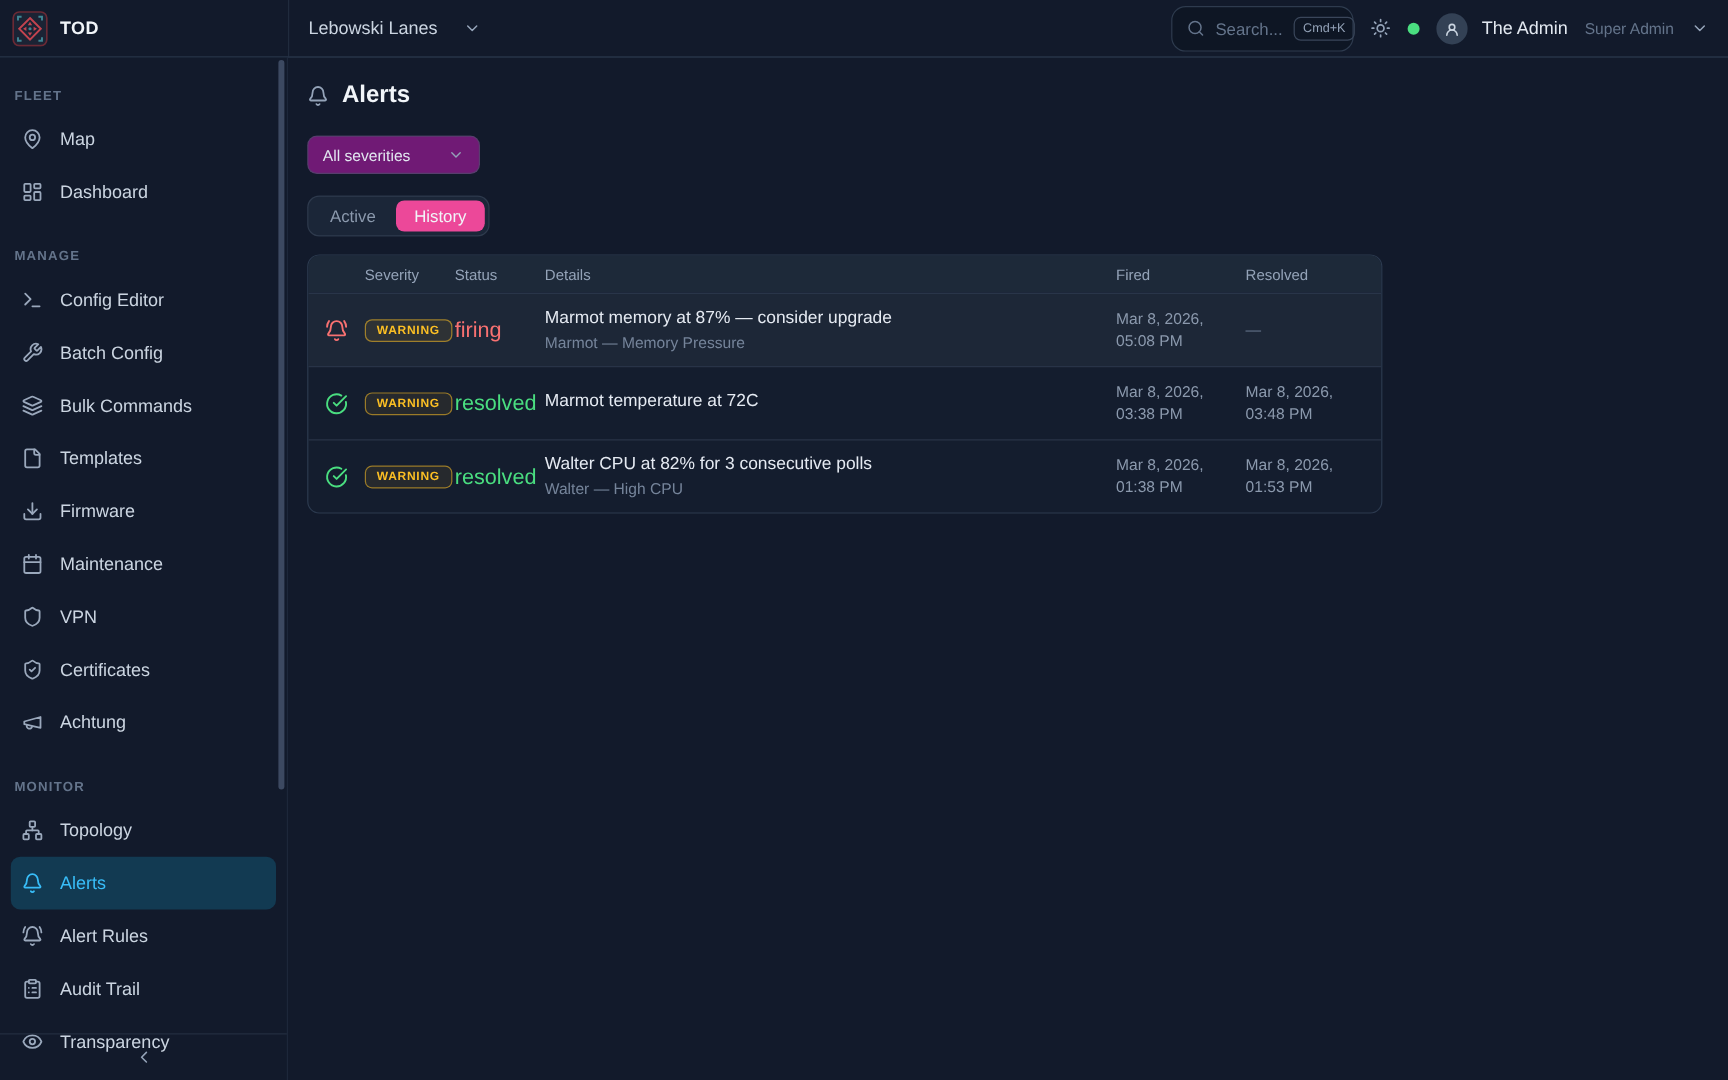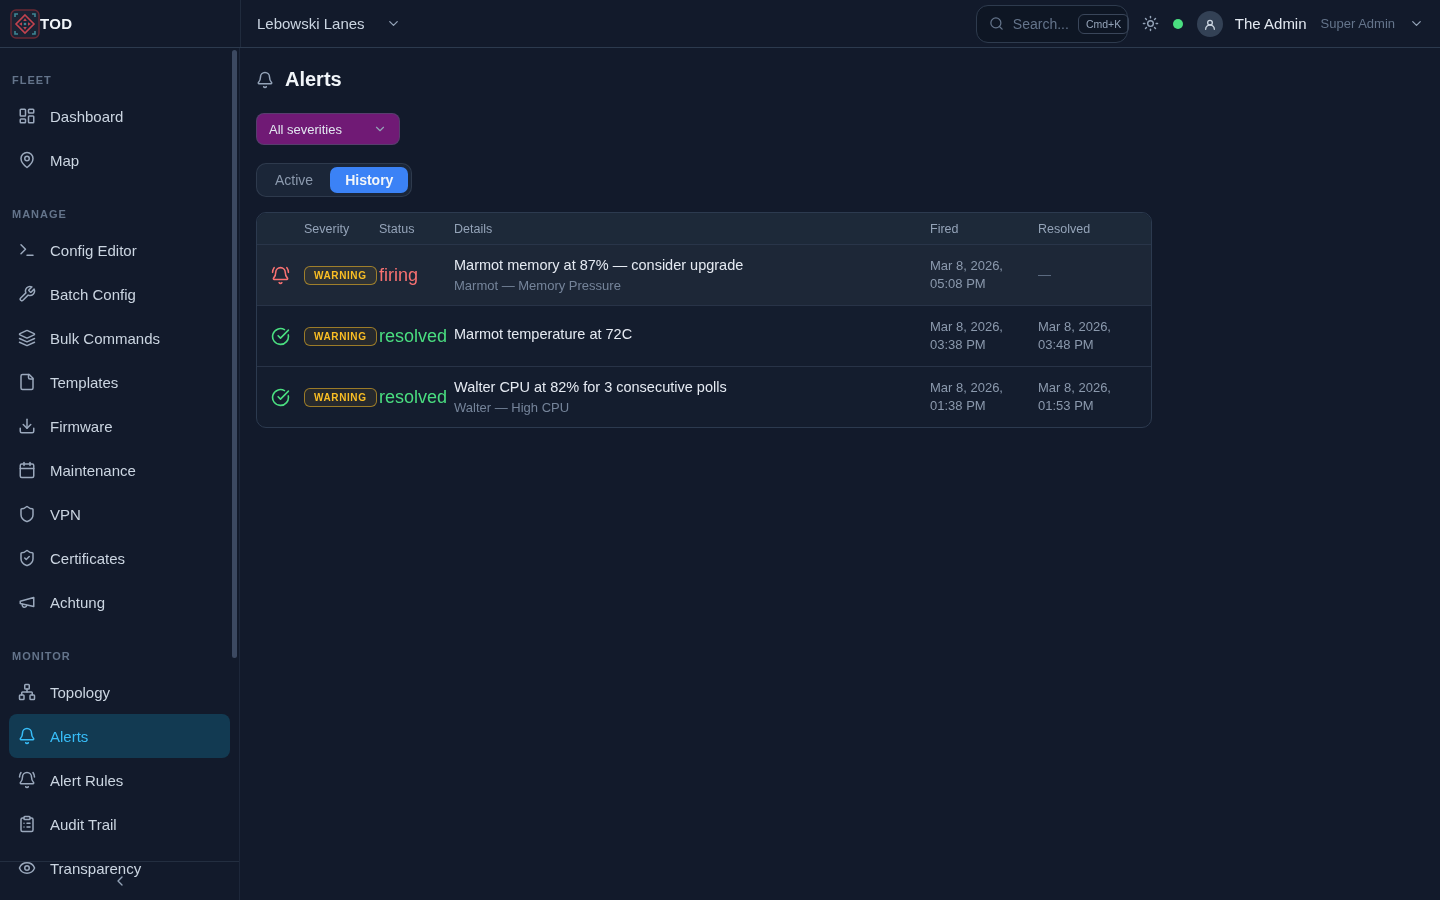--- a/index.html
+++ b/index.html
@@ -12,21 +12,21 @@
     position:relative;
   }
   svg { display:block; }
 
   
   .topbar {
     height:48px; display:flex; align-items:center;
     border-bottom:1px solid #2c3a4e;
   }
   .topbar-brand {
-    width:240px; flex:0 0 240px; display:flex; align-items:center; gap:0;
+    width:240px; flex:0 0 240px; display:flex; align-items:center; gap:10px;
     padding-left:10px; height:100%;
   }
   .brand-name { font-size:15px; font-weight:700; color:#f1f5f9; letter-spacing:.3px; }
   .topbar-main {
     flex:1; height:100%; display:flex; align-items:center;
     border-left:1px solid rgba(51,65,85,.45); padding:0 16px;
   }
   .org-switcher { display:flex; align-items:center; gap:21px; color:#cbd5e1; font-size:15px; cursor:default; }
   .org-switcher .chev { color:#94a3b8; }
   .topbar-right { margin-left:auto; display:flex; align-items:center; gap:14px; }
@@ -91,21 +91,21 @@
     padding:0 12px; font-size:13px; color:#e2e8f0; cursor:default;
   }
   .severity-select .chev { color:#94a3b8; }
 
   .tabs {
     margin-top:18px; display:inline-flex; align-items:center; gap:2px;
     background:#1b2638; border:1px solid rgba(71,85,105,.45);
     border-radius:10px; padding:3px;
   }
   .tab { padding:5px 15px; font-size:14px; color:#8b99ad; border-radius:7px; cursor:default; }
-  .tab.active { background:#3b82f6; color:#f1f5f9; font-weight:700; }
+  .tab.active { background:#ec4899; color:#f1f5f9; font-weight:400; }
 
   
   .alert-table {
     margin-top:15px; width:896px;
     border:1px solid #2c3a4f; border-radius:10px; overflow:hidden;
     background:#141d2e;
   }
   .tgrid { display:grid; grid-template-columns:47px 75px 75px 1fr 108px 113px; align-items:center; }
   .thead { background:#1d2939; height:31px; }
   .thead .th { font-size:12.5px; color:#94a3b8; }
@@ -192,36 +192,36 @@
     </div>
   </div>
 </header>
 
 <nav class="sidebar">
   <div id="sb-content">
       <div class="sb-section-label first">FLEET</div>
       <div class="sb-item">
         <span class="sb-icon">
           <svg width="18" height="18" viewBox="0 0 24 24" fill="none" stroke="currentColor" stroke-width="2" stroke-linecap="round" stroke-linejoin="round">
+            <path d="M20 10c0 6-8 12-8 12s-8-6-8-12a8 8 0 0 1 16 0Z"></path>
+            <circle cx="12" cy="10" r="3"></circle>
+          </svg>
+        </span>
+        <span>Map</span>
+      </div>
+      <div class="sb-item">
+        <span class="sb-icon">
+          <svg width="18" height="18" viewBox="0 0 24 24" fill="none" stroke="currentColor" stroke-width="2" stroke-linecap="round" stroke-linejoin="round">
             <rect x="3" y="3" width="7" height="9" rx="1"></rect>
             <rect x="14" y="3" width="7" height="5" rx="1"></rect>
             <rect x="14" y="12" width="7" height="9" rx="1"></rect>
             <rect x="3" y="16" width="7" height="5" rx="1"></rect>
           </svg>
         </span>
         <span>Dashboard</span>
-      </div>
-      <div class="sb-item">
-        <span class="sb-icon">
-          <svg width="18" height="18" viewBox="0 0 24 24" fill="none" stroke="currentColor" stroke-width="2" stroke-linecap="round" stroke-linejoin="round">
-            <path d="M20 10c0 6-8 12-8 12s-8-6-8-12a8 8 0 0 1 16 0Z"></path>
-            <circle cx="12" cy="10" r="3"></circle>
-          </svg>
-        </span>
-        <span>Map</span>
       </div>
       <div class="sb-section-label">MANAGE</div>
       <div class="sb-item">
         <span class="sb-icon">
           <svg width="18" height="18" viewBox="0 0 24 24" fill="none" stroke="currentColor" stroke-width="2" stroke-linecap="round" stroke-linejoin="round">
             <polyline points="4 17 10 11 4 5"></polyline>
             <line x1="12" y1="19" x2="20" y2="19"></line>
           </svg>
         </span>
         <span>Config Editor</span>

